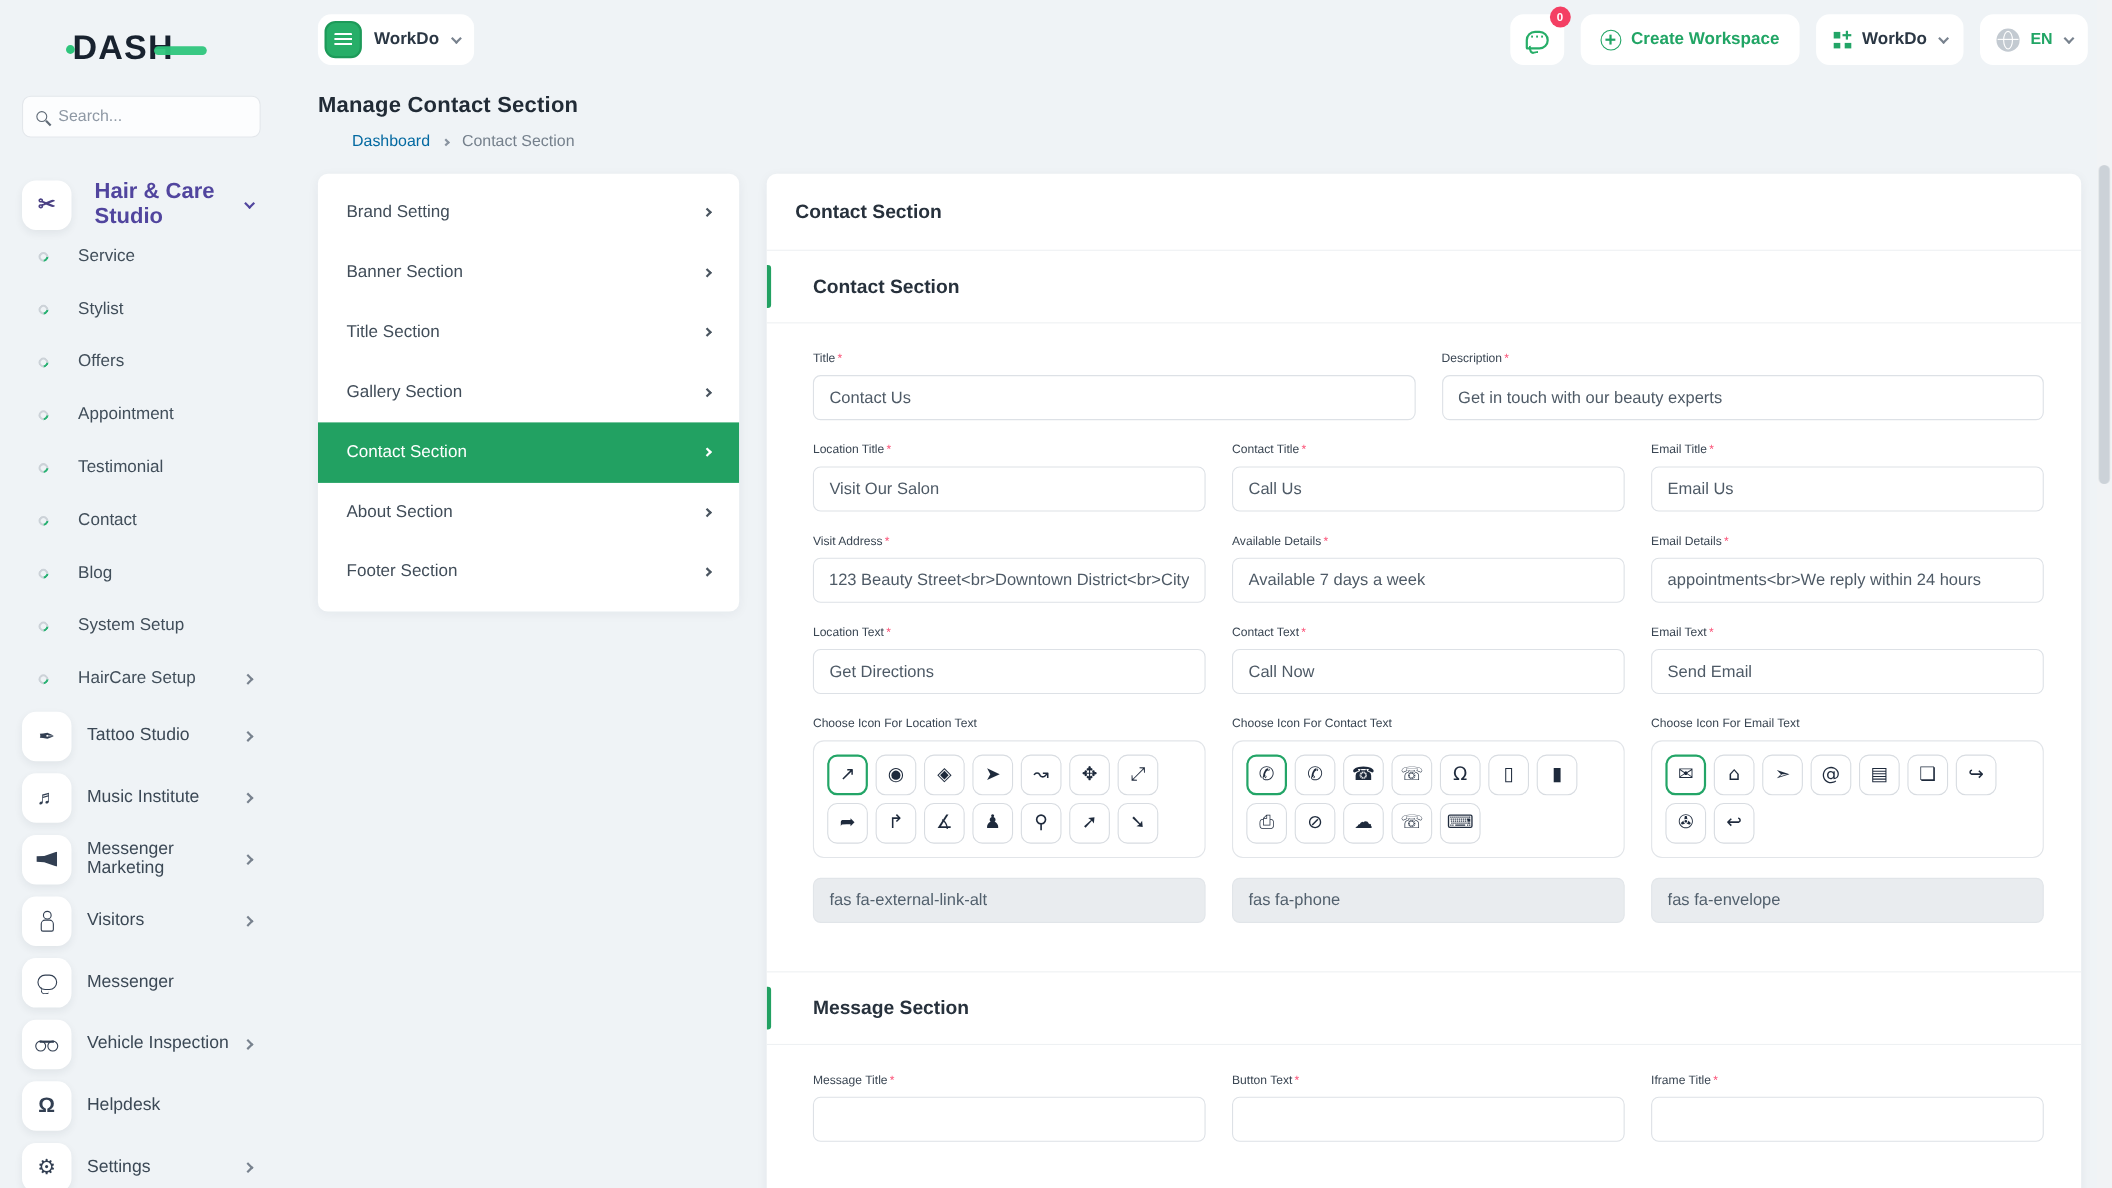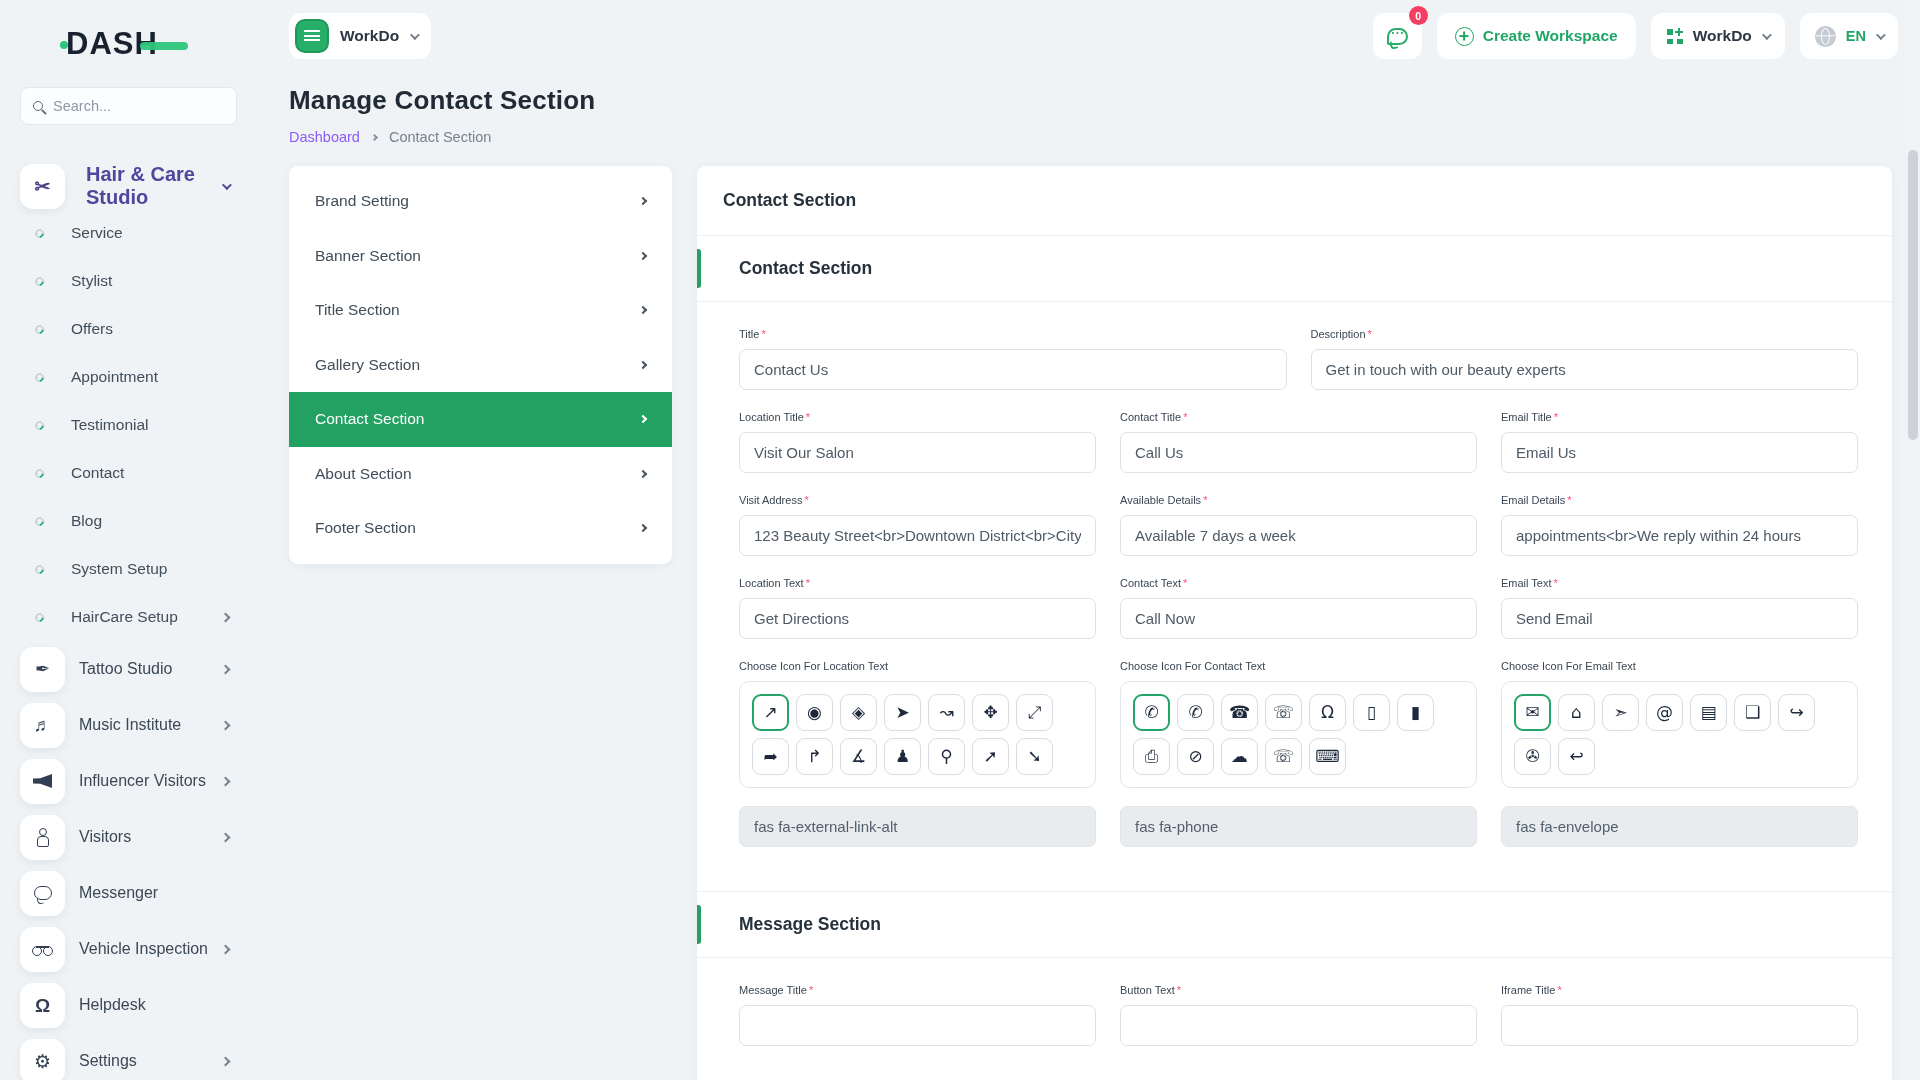--- a/index.html
+++ b/index.html
@@ -91,23 +91,23 @@
       linear-gradient(#23a567,#23a567) 8px 3px/8px 2px no-repeat,
       linear-gradient(#23a567,#23a567) 11px 0/2px 8px no-repeat; }
   .menu-pill .p-label { font-size:15.5px; font-weight:700; color:#2b3744; }
   .lang-pill { padding:0 15px; gap:10px; }
   .globe-i { width:21px; height:21px; border-radius:50%; background:#c3cad1; position:relative; }
   .globe-i::before { content:""; position:absolute; inset:2px 6px; border:1.4px solid #fff; border-radius:50%; }
   .globe-i::after { content:""; position:absolute; left:1px; right:1px; top:50%; height:1.4px; background:#fff; transform:translateY(-50%); }
   .lang-pill .p-label { font-size:14.5px; font-weight:700; color:#21a565; }
 
   .page-head { padding:26px 34px 0; }
-  .page-title { font-size:26px; font-weight:800; color:#212b36; letter-spacing:.2px; }
+  .page-title { font-size:20px; font-weight:800; color:#212b36; letter-spacing:.2px; }
   .breadcrumb { margin-top:13px; display:flex; align-items:center; gap:12px; font-size:14.5px; }
-  .bc-home { color:#8b5cf6; cursor:pointer; }
+  .bc-home { color:#0369a1; cursor:pointer;margin-left:31px; }
   .breadcrumb .cv { width:5px; height:5px; border-color:#8a94a0; }
   .bc-current { color:#75808c; }
 
   .content-row { display:flex; align-items:flex-start; gap:25px; padding:21px 28px 0 34px; }
   .card { background:#fff; border-radius:9px; box-shadow:0 2px 10px rgba(26,40,62,.05); }
 
   .nav-card { width:383px; padding:8px 0; overflow:hidden; }
   .nav-item { height:54.5px; display:flex; align-items:center; padding:0 26px; font-size:15.5px; color:#414d59; cursor:pointer; }
   .nav-item .cv { margin-left:auto; width:6px; height:6px; border-width:2px; border-color:#4a5560; }
   .nav-item.active { background:#22a162; color:#fff; }
@@ -209,21 +209,21 @@
           <span class="box-icon">
             <span class="gi g-music"></span>
           </span>
     <span class="m-label">Music Institute</span>
           <span class="cv cv-r"></span>
         </div>
         <div class="mod-item">
           <span class="box-icon">
             <span class="gi g-megaphone"></span>
           </span>
-    <span class="m-label">Influencer Visitors</span>
+    <span class="m-label">Messenger Marketing</span>
           <span class="cv cv-r"></span>
         </div>
         <div class="mod-item">
           <span class="box-icon">
             <span class="gi g-person"></span>
           </span>
     <span class="m-label">Visitors</span>
           <span class="cv cv-r"></span>
         </div>
         <div class="mod-item">

